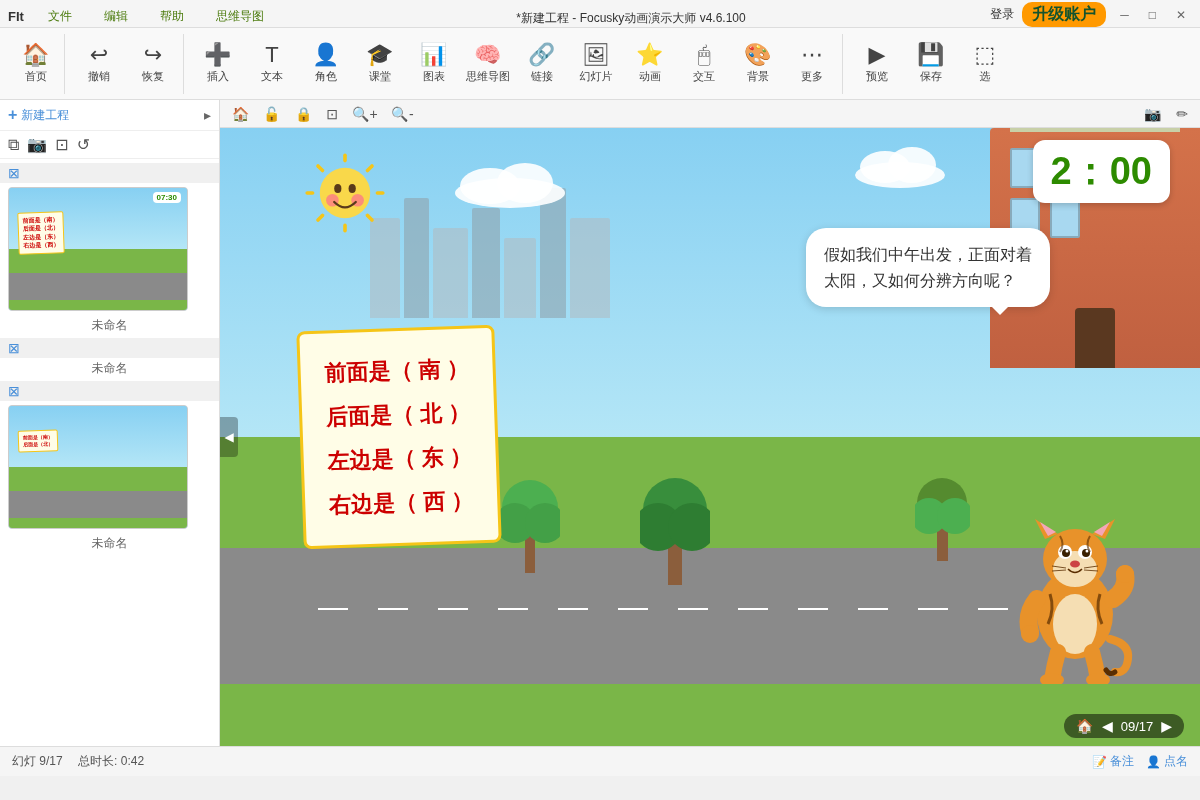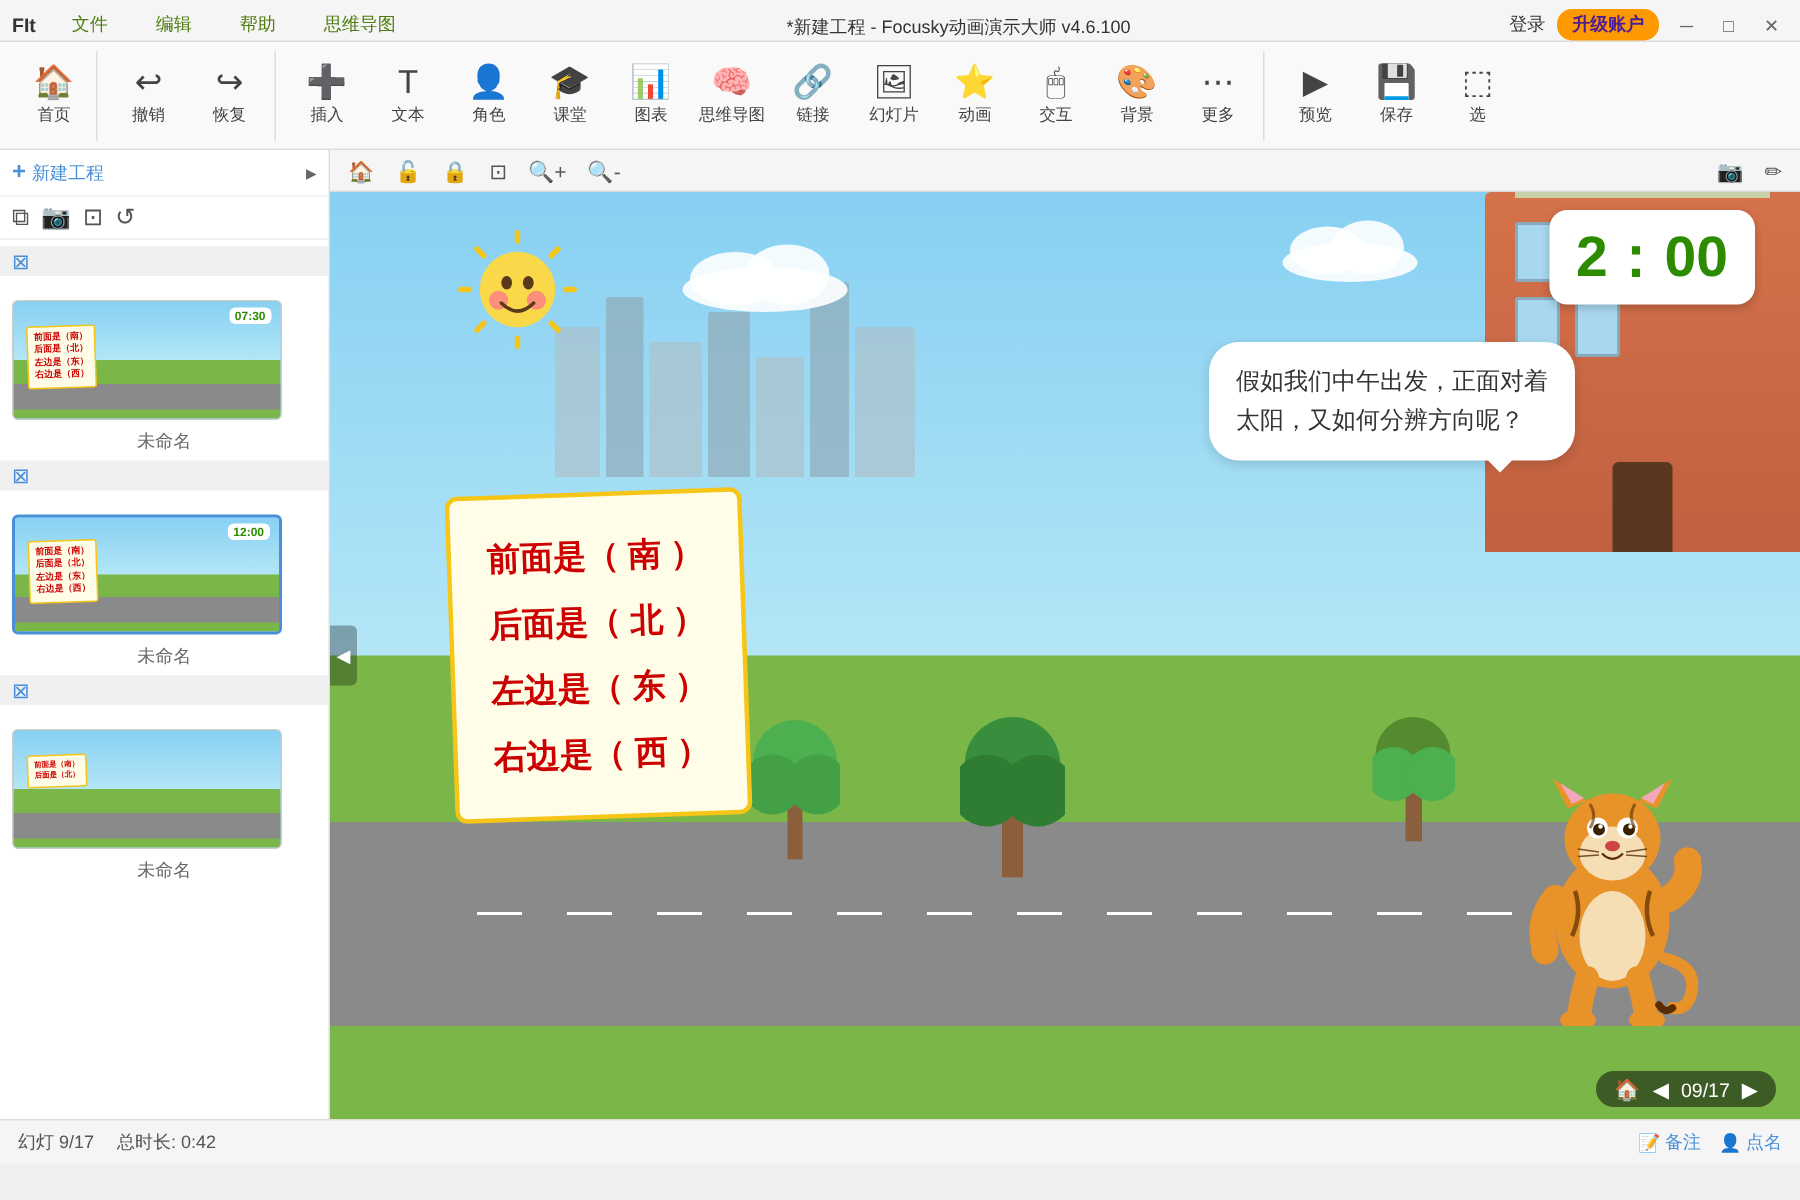--- a/index.html
+++ b/index.html
@@ -13,21 +13,21 @@
       align-items: flex-end;
       justify-content: space-between;
       padding: 0 8px;
       border-bottom: 1px solid #ddd;
       user-select: none;
     }
     #titlebar .left { display: flex; align-items: center; gap: 16px; color: #333; font-size: 12px; }
     #titlebar .center { color: #333; font-size: 12px; }
     #titlebar .right { display: flex; align-items: center; gap: 8px; }
     #titlebar .login-btn { background: none; border: none; cursor: pointer; font-size: 12px; color: #333; }
-    #titlebar .upgrade-btn { background: #f90; border: none; cursor: pointer; font-size: 12px; color: #4c1d95; padding: 2px 10px; border-radius: 10px; font-weight: bold; }
+    #titlebar .upgrade-btn { background: #f90; border: none; cursor: pointer; font-size: 16px; color: #14532d; padding: 2px 10px; border-radius: 10px; font-weight: bold; }
     #titlebar .win-btn { background: none; border: none; cursor: pointer; font-size: 12px; color: #666; padding: 0 6px; }
     .menu-item { font-size: 12px; color: #4d7c0f; cursor: pointer; padding: 2px 8px; border-radius: 3px; font-family: Liberation Serif, serif; }
 
     
     #toolbar {
       height: 72px;
       background: #f9f9f9;
       display: flex;
       align-items: center;
       padding: 4px 8px;
@@ -96,27 +96,26 @@
     .slide-thumb-container {
       padding: 4px 8px;
       cursor: pointer;
       position: relative;
     }
     .slide-thumb-container.selected .slide-thumb {
       border: 2px solid #4a90d9;
     }
     .slide-thumb {
       width: 180px;
-      height: 80px;
+      height: 124px;
       border: 1px solid #ccc;
       border-radius: 4px;
       overflow: hidden;
       background: #87ceeb;
       position: relative;
-      margin-top: 12px;
     }
 
     
     #slides-list {
       flex: 1;
       overflow-y: auto;
       overflow-x: hidden;
       padding: 4px 0;
     }
 
@@ -444,34 +443,20 @@
           </div>
         </div>
       </div>
       <div class="frame-label-row">
         <span>未命名</span>
       </div>
 
       <div class="section-marker">
         <span class="marker-icon">⊠</span>
         <span></span>
-      </div>
-      <div class="slide-thumb-container selected">
-
-        <div class="slide-thumb">
-          <div class="thumb-scene">
-            <div class="thumb-sky"></div>
-            <div class="thumb-ground"></div>
-            <div class="thumb-road"></div>
-            <div class="thumb-clock">12:00</div>
-            <div class="thumb-text">
-              前面是（南）<br>后面是（北）<br>左边是（东）<br>右边是（西）
-            </div>
-          </div>
-        </div>
       </div>
       <div class="frame-label-row">
         <span>未命名</span>
       </div>
 
       <div class="section-marker">
         <span class="marker-icon">⊠</span>
         <span></span>
       </div>
       <div class="slide-thumb-container">

